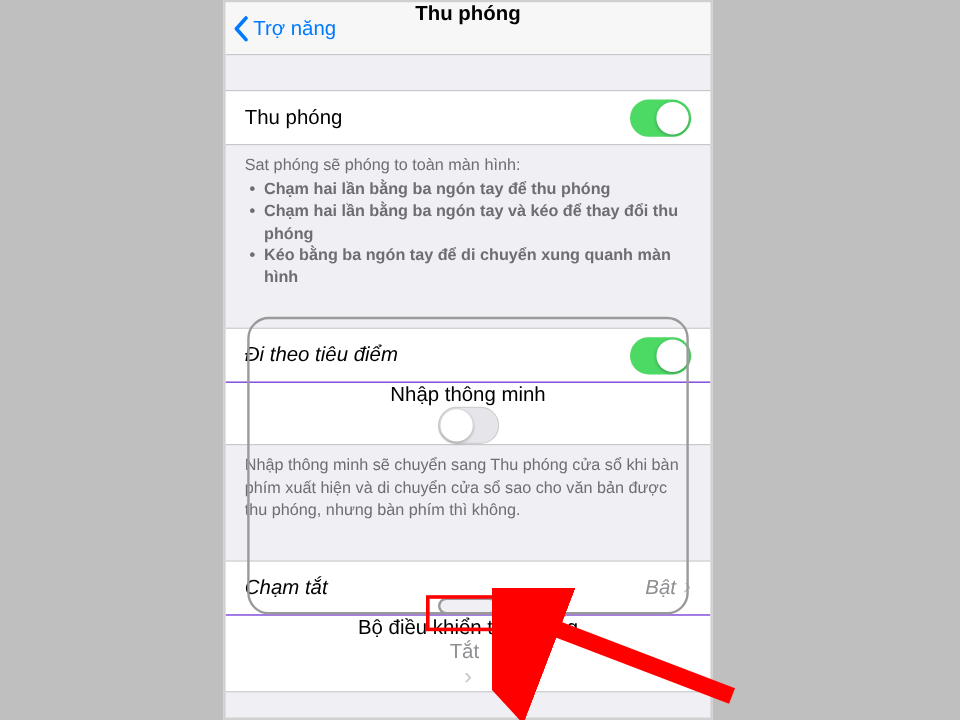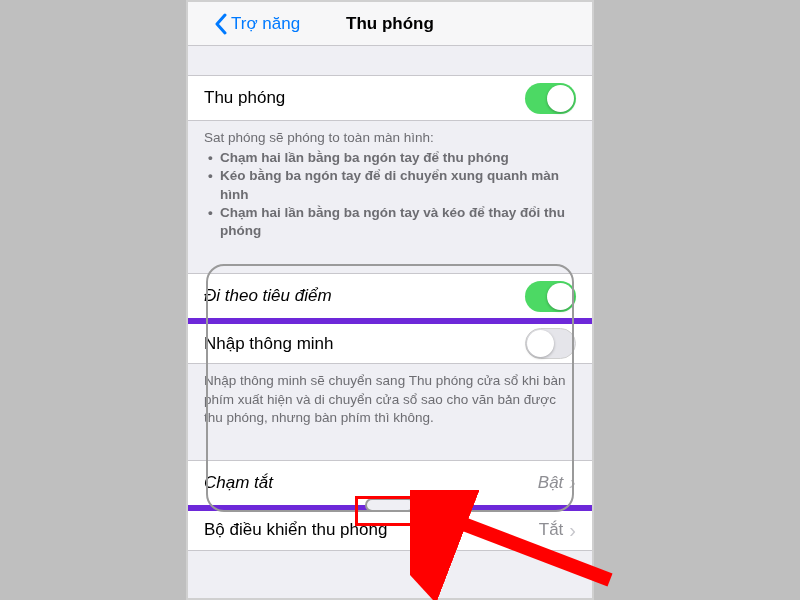--- a/index.html
+++ b/index.html
@@ -20,23 +20,21 @@
     background: #efeff4;
     border: 2px solid #d0d0d0;
     display: flex;
     flex-direction: column;
   }
   .navbar {
     height: 44px;
     background: #f7f7f8;
     border-bottom: 1px solid #c8c7cc;
     display: flex;
-    align-items: center;
     position: relative;
-    padding-left: 20px;
   }
   .back-btn {
     display: flex;
     align-items: center;
     color: #007aff;
     font-size: 17px;
     padding-left: 6px;
     cursor: pointer;
   }
   .back-btn svg { width: 13px; height: 22px; margin-right: 4px; }
@@ -54,21 +52,21 @@
   .row {
     background: #fff;
     border-top: 1px solid #c8c7cc;
     border-bottom: 1px solid #c8c7cc;
     min-height: 46px;
     display: flex;
     align-items: center;
     padding: 0 16px;
     margin-top: -1px;
   }
-  .row + .row { border-top: 6px solid #6d28d9; }
+  .row + .row { border-top: 1px solid #6d28d9; flex-direction: column; }
   .row-label { flex: 1; font-size: 17px; color: #000; }
   .row-value { font-size: 17px; color: #8e8e93; margin-right: 6px; }
   .switch {
     width: 51px; height: 31px; border-radius: 16px;
     position: relative; flex-shrink: 0;
   }
   .switch.on { background: #4cd964; }
   .switch.off { background: #e5e5ea; border: 1px solid #d0d0d0; }
   .switch .knob {
     position: absolute; width: 27px; height: 27px; border-radius: 50%;
@@ -143,22 +141,22 @@
       <div class="row-label">Thu phóng</div>
       <div class="switch on">
           <div class="knob"></div>
         </div>
     </div>
 
     <div class="desc">
       <div class="intro">Sat phóng sẽ phóng to toàn màn hình:</div>
       <ul>
         <li>Chạm hai lần bằng ba ngón tay để thu phóng</li>
+        <li>Chạm hai lần bằng ba ngón tay và kéo để thay đổi thu phóng</li>
         <li>Kéo bằng ba ngón tay để di chuyển xung quanh màn hình</li>
-        <li>Chạm hai lần bằng ba ngón tay và kéo để thay đổi thu phóng</li>
       </ul>
     </div>
 
     <div class="group">
       <div class="row">
         <div class="row-label">Đi theo tiêu điểm</div>
         <div class="switch on">
             <div class="knob"></div>
           </div>
       </div>

